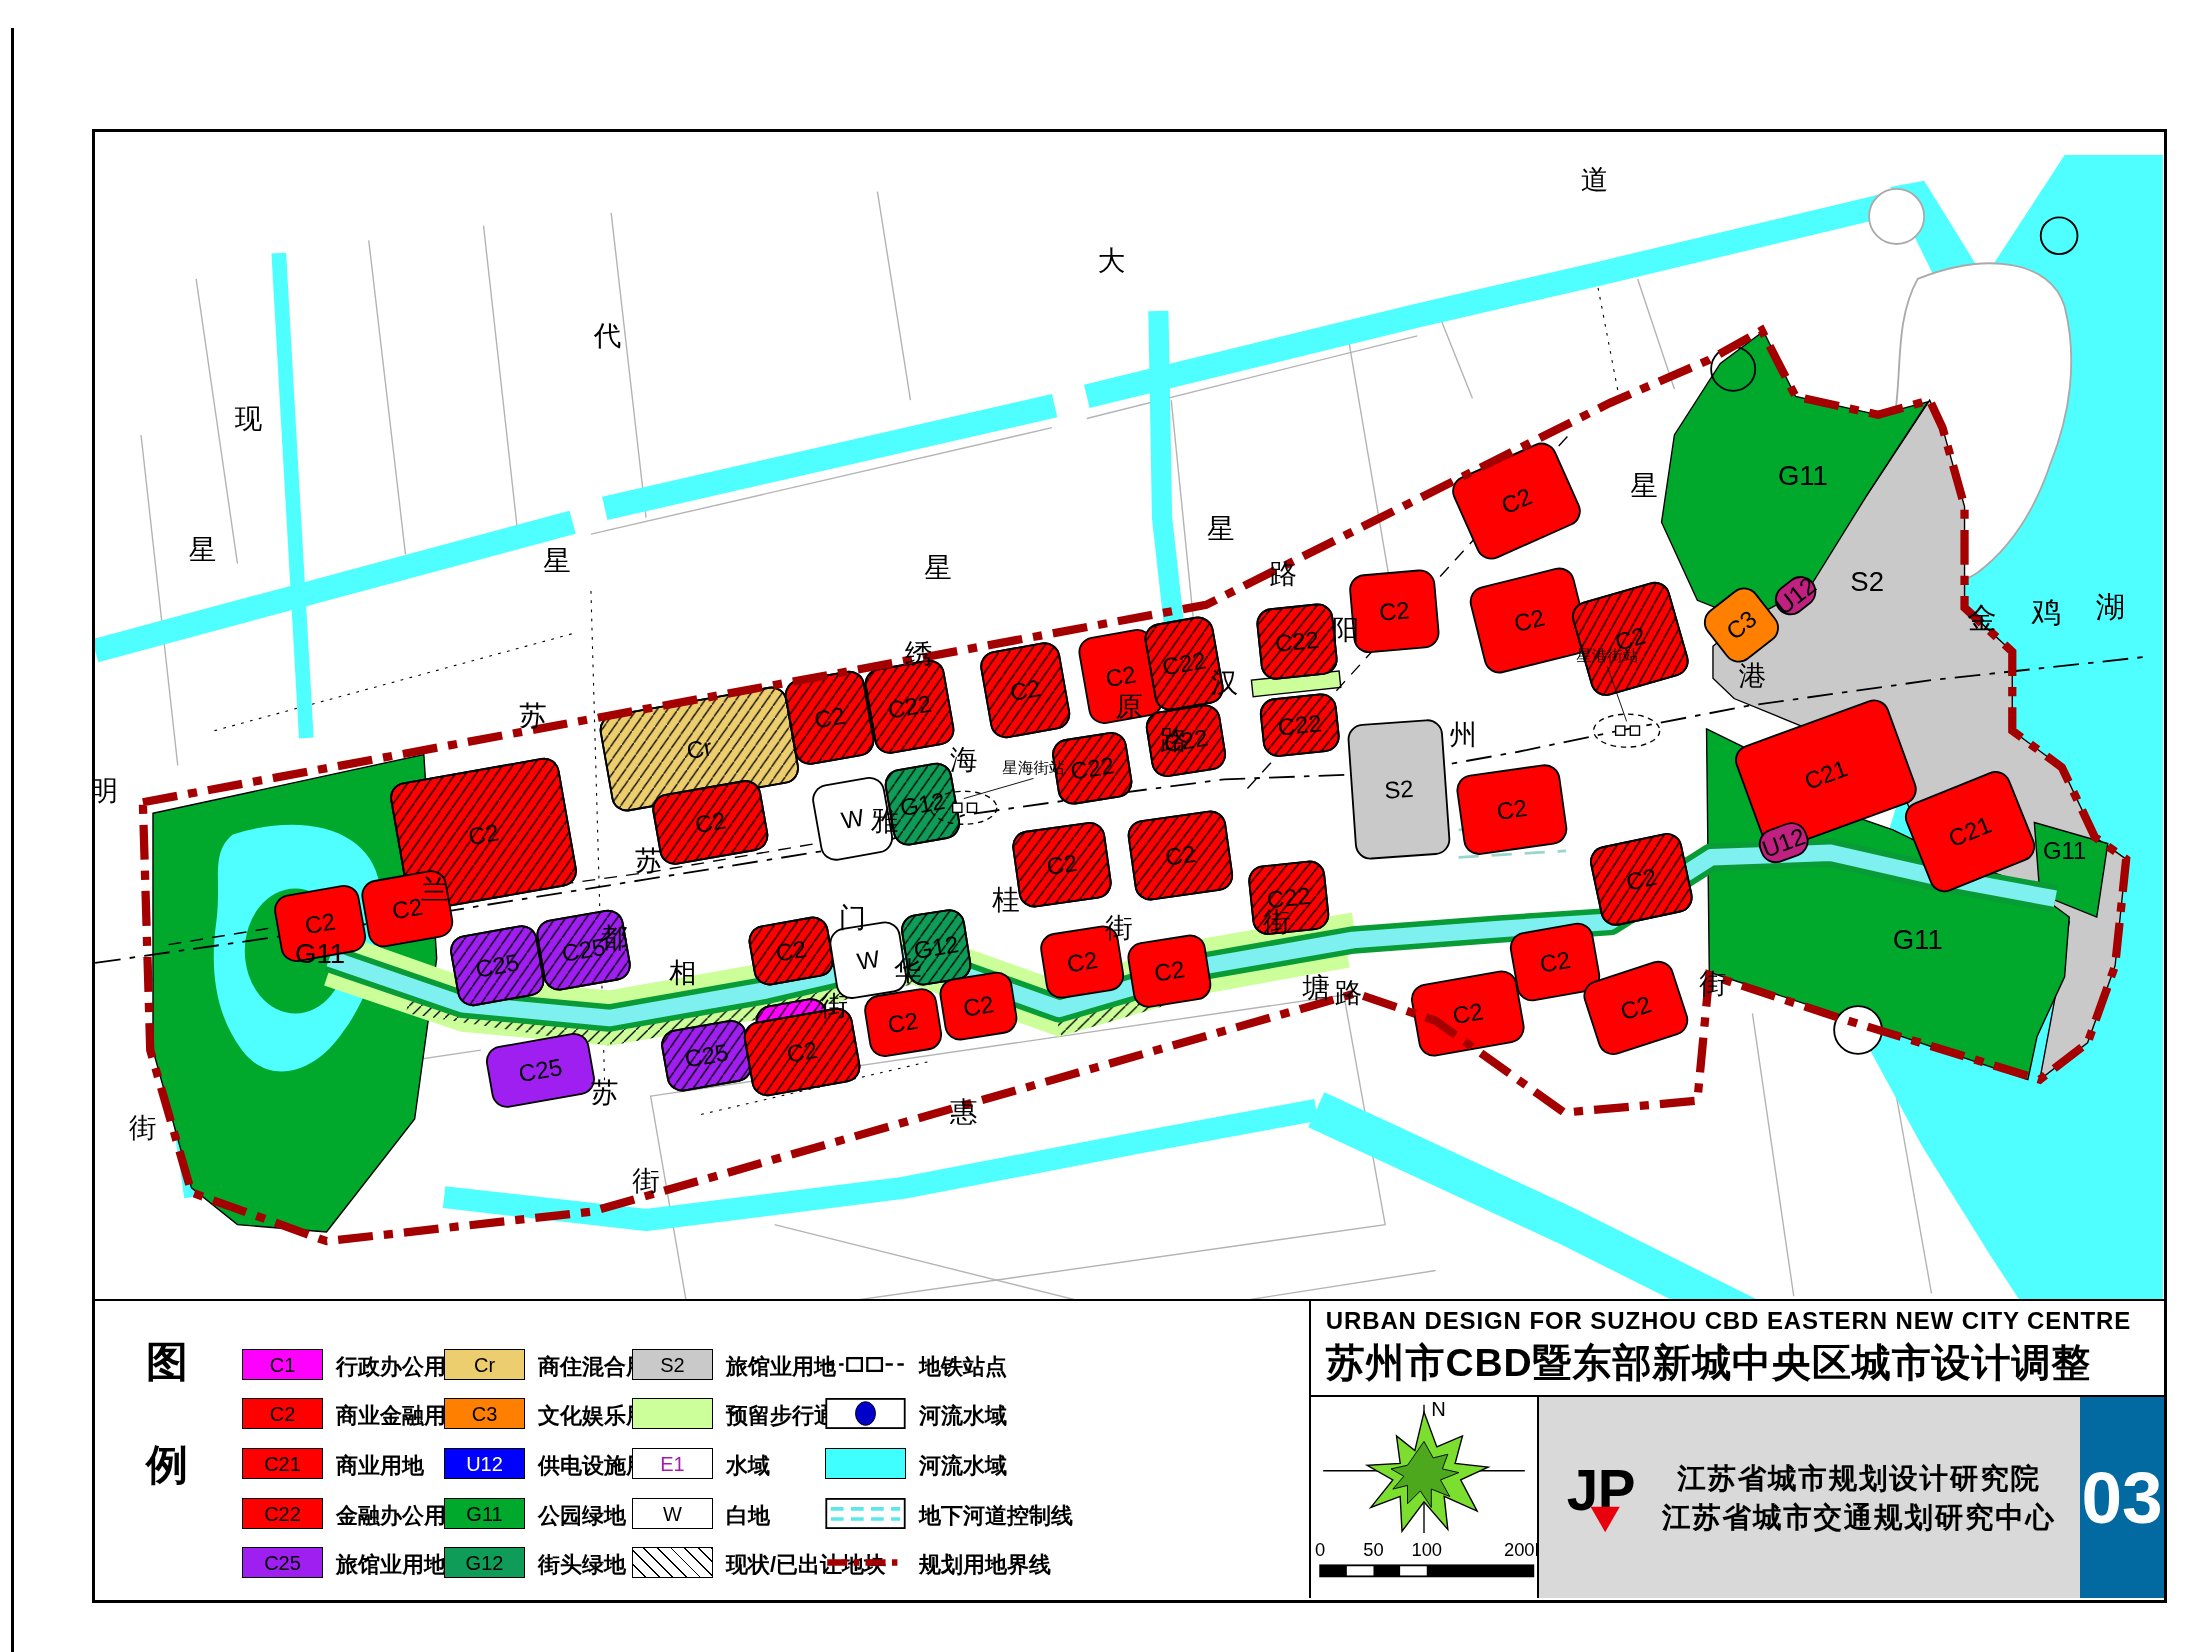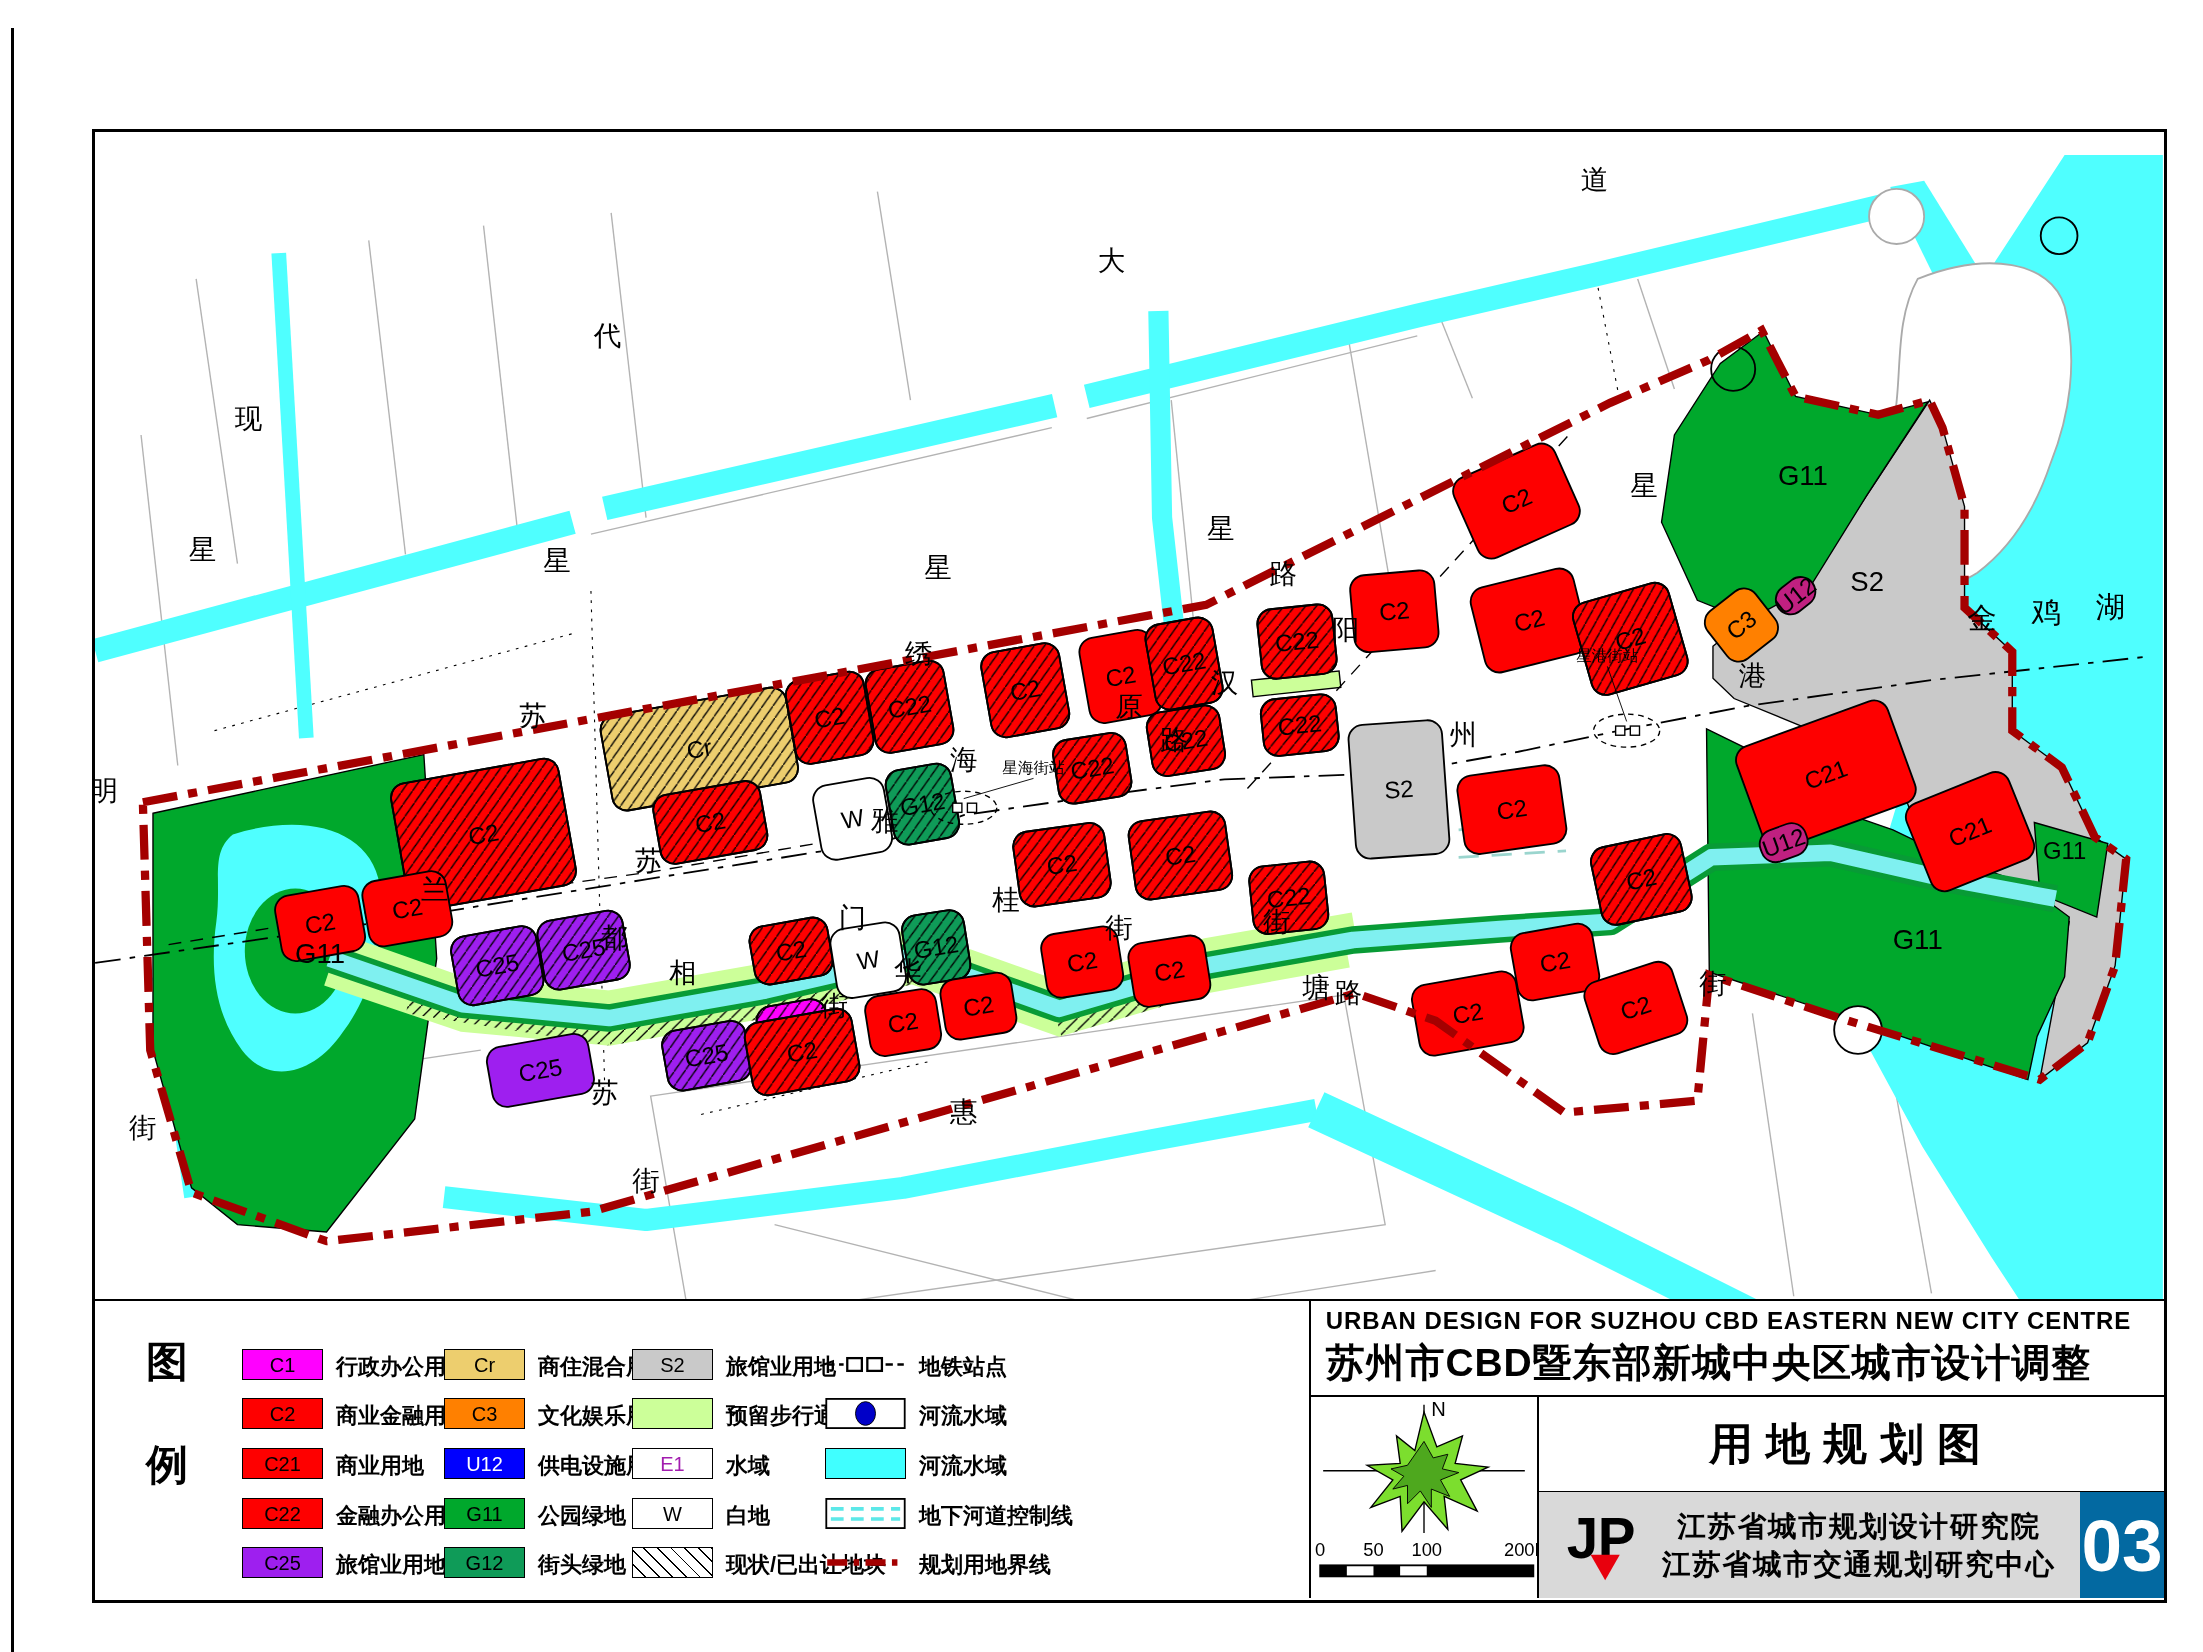--- a/index.html
+++ b/index.html
@@ -580,23 +580,20 @@
                   <text x="126" y="24">100</text>
                   <text x="235" y="24">200M</text>
                 </g>
               <rect x="10" y="34" width="232" height="12" fill="#fff" stroke="#000" stroke-width="2"></rect>
               <rect x="10" y="34" width="29" height="12" fill="#000"></rect>
               <rect x="68" y="34" width="29" height="12" fill="#000"></rect>
               <rect x="126" y="34" width="116" height="12" fill="#000"></rect>
             </svg>
           </div>
           <div id="tb-right">
-            <div id="drawing-title-cell">
-              <span id="drawing-title">用地规划图</span>
-            </div>
             <div id="org-cell">
               <svg width="84" height="77" viewBox="0 0 92 84" style="margin-left:26px;flex:0 0 auto">
                 <text x="2" y="56" font-size="62" font-weight="bold" fill="#000">J</text>
                 <text x="36" y="56" font-size="62" font-weight="bold" fill="#000">P</text>
                 <polygon points="28,52 60,52 44,80" fill="#E8000D"></polygon>
               </svg>
               <div id="org-text">
                 <div class="org-line">江苏省城市规划设计研究院</div>
                 <div class="org-line">江苏省城市交通规划研究中心</div>
               </div>

